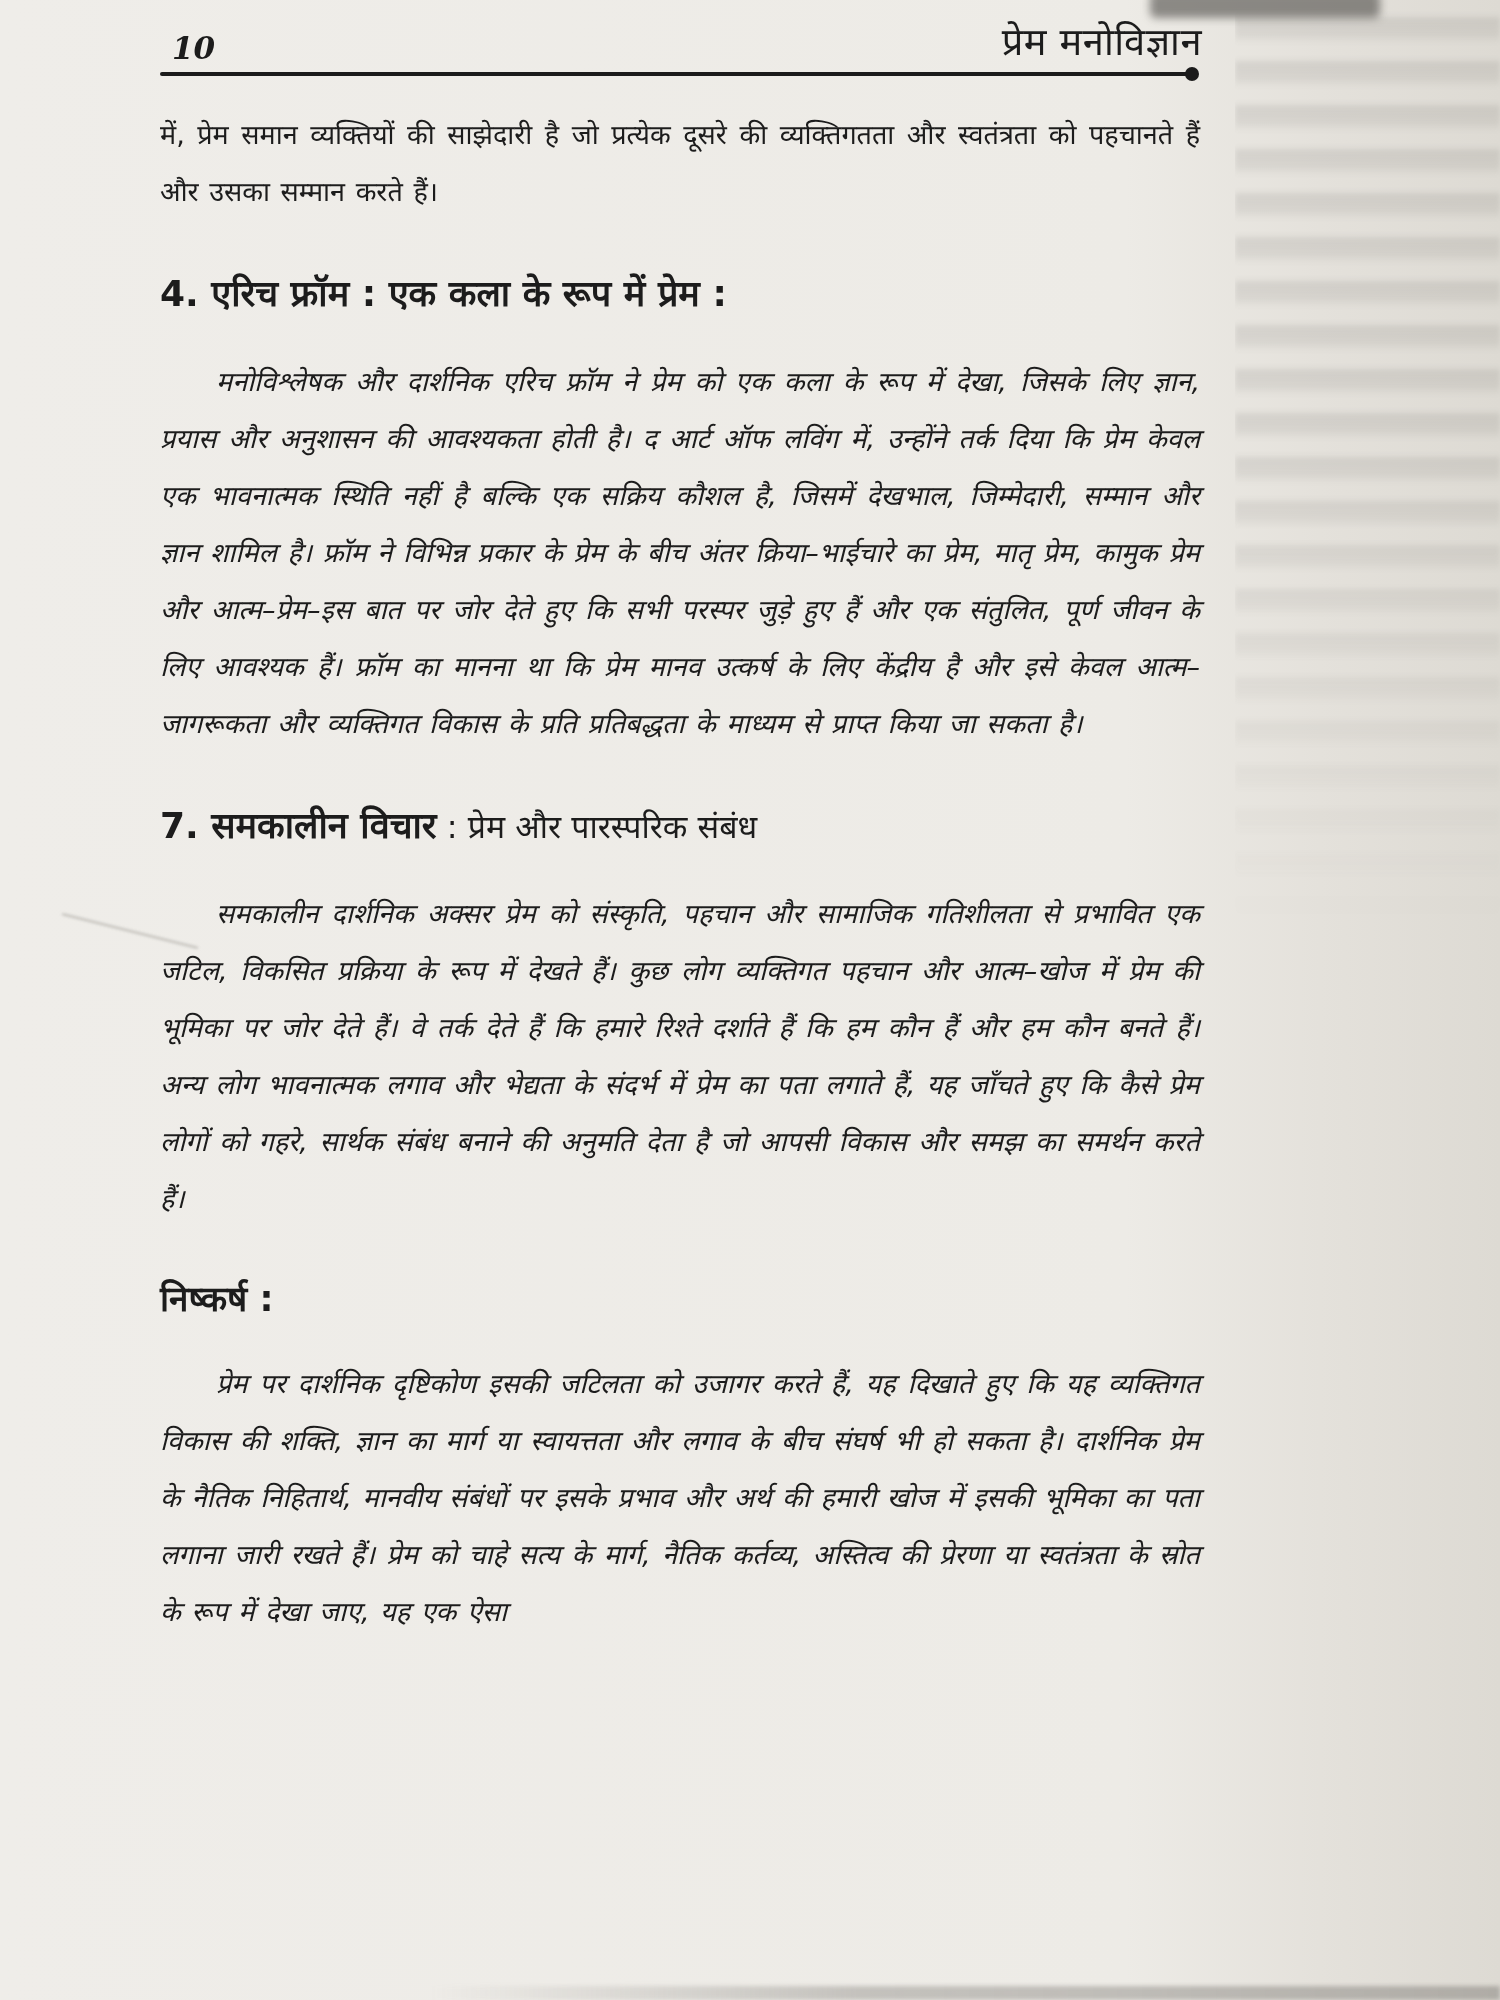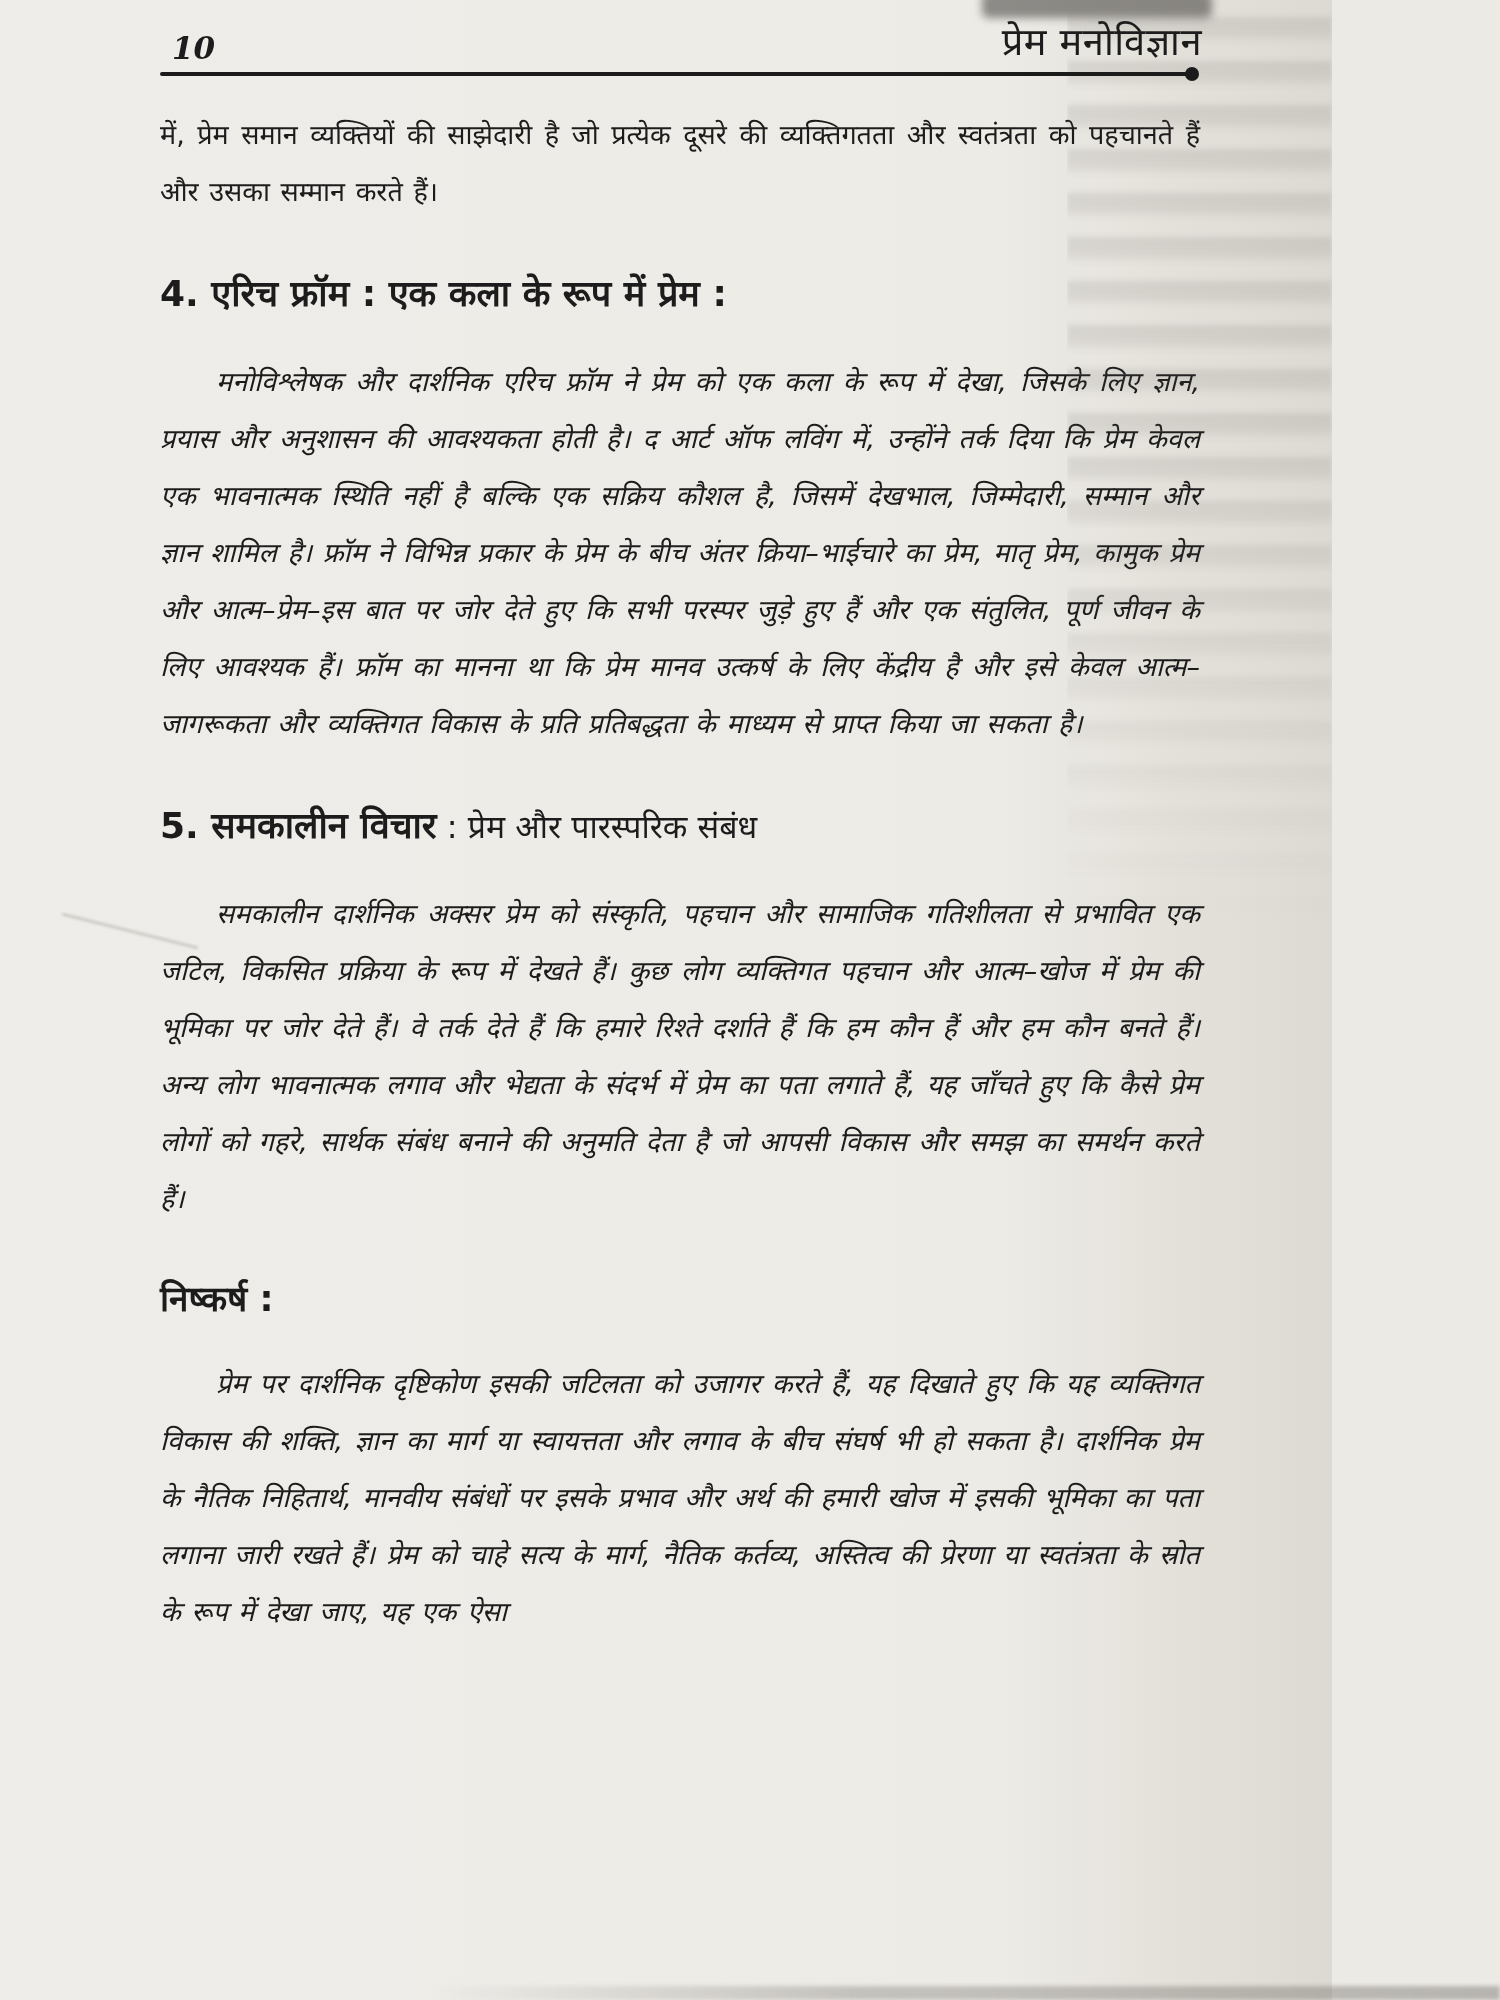--- a/index.html
+++ b/index.html
@@ -10,21 +10,21 @@
     width: 1500px;
     height: 2000px;
     overflow: hidden;
     background: #eceae5;
     font-family: "DejaVu Sans", sans-serif;
     color: #1c1c1c;
     position: relative;
   }
   .page {
     position: relative;
-    width: 1332px;
+    width: 1500px;
     height: 2000px;
     background: linear-gradient(90deg, #efede9 0%, #edebe6 75%, #e4e1db 88%, #dddad3 100%);
     box-sizing: border-box;
     padding: 22px 0 0 160px;
   }
   
   .page-header {
     width: 1042px;
     position: relative;
   }
@@ -173,21 +173,21 @@
   </header>
 
   <main class="content">
 
     <p class="para">में, प्रेम समान व्यक्तियों की साझेदारी है जो प्रत्येक दूसरे की व्यक्तिगतता और स्वतंत्रता को पहचानते हैं और उसका सम्मान करते हैं।</p>
 
     <h2 class="section-heading">4. एरिच फ्रॉम : एक कला के रूप में प्रेम :</h2>
 
     <p class="para indent">मनोविश्लेषक और दार्शनिक एरिच फ्रॉम ने प्रेम को एक कला के रूप में देखा, जिसके लिए ज्ञान, प्रयास और अनुशासन की आवश्यकता होती है। द आर्ट ऑफ लविंग में, उन्होंने तर्क दिया कि प्रेम केवल एक भावनात्मक स्थिति नहीं है बल्कि एक सक्रिय कौशल है, जिसमें देखभाल, जिम्मेदारी, सम्मान और ज्ञान शामिल है। फ्रॉम ने विभिन्न प्रकार के प्रेम के बीच अंतर क्रिया–भाईचारे का प्रेम, मातृ प्रेम, कामुक प्रेम और आत्म–प्रेम–इस बात पर जोर देते हुए कि सभी परस्पर जुड़े हुए हैं और एक संतुलित, पूर्ण जीवन के लिए आवश्यक हैं। फ्रॉम का मानना था कि प्रेम मानव उत्कर्ष के लिए केंद्रीय है और इसे केवल आत्म–जागरूकता और व्यक्तिगत विकास के प्रति प्रतिबद्धता के माध्यम से प्राप्त किया जा सकता है।</p>
 
-    <h2 class="section-heading"><span>5. समकालीन विचार</span><span class="normal"> : प्रेम और पारस्परिक संबंध</span></h2>
+    <h2 class="section-heading"><span>7. समकालीन विचार</span><span class="normal"> : प्रेम और पारस्परिक संबंध</span></h2>
 
     <p class="para indent">समकालीन दार्शनिक अक्सर प्रेम को संस्कृति, पहचान और सामाजिक गतिशीलता से प्रभावित एक जटिल, विकसित प्रक्रिया के रूप में देखते हैं। कुछ लोग व्यक्तिगत पहचान और आत्म–खोज में प्रेम की भूमिका पर जोर देते हैं। वे तर्क देते हैं कि हमारे रिश्ते दर्शाते हैं कि हम कौन हैं और हम कौन बनते हैं। अन्य लोग भावनात्मक लगाव और भेद्यता के संदर्भ में प्रेम का पता लगाते हैं, यह जाँचते हुए कि कैसे प्रेम लोगों को गहरे, सार्थक संबंध बनाने की अनुमति देता है जो आपसी विकास और समझ का समर्थन करते हैं।</p>
 
     <h2 class="conclusion-heading">निष्कर्ष :</h2>
 
     <p class="para indent">प्रेम पर दार्शनिक दृष्टिकोण इसकी जटिलता को उजागर करते हैं, यह दिखाते हुए कि यह व्यक्तिगत विकास की शक्ति, ज्ञान का मार्ग या स्वायत्तता और लगाव के बीच संघर्ष भी हो सकता है। दार्शनिक प्रेम के नैतिक निहितार्थ, मानवीय संबंधों पर इसके प्रभाव और अर्थ की हमारी खोज में इसकी भूमिका का पता लगाना जारी रखते हैं। प्रेम को चाहे सत्य के मार्ग, नैतिक कर्तव्य, अस्तित्व की प्रेरणा या स्वतंत्रता के स्रोत के रूप में देखा जाए, यह एक ऐसा</p>
 
   </main>
 </div>
 

